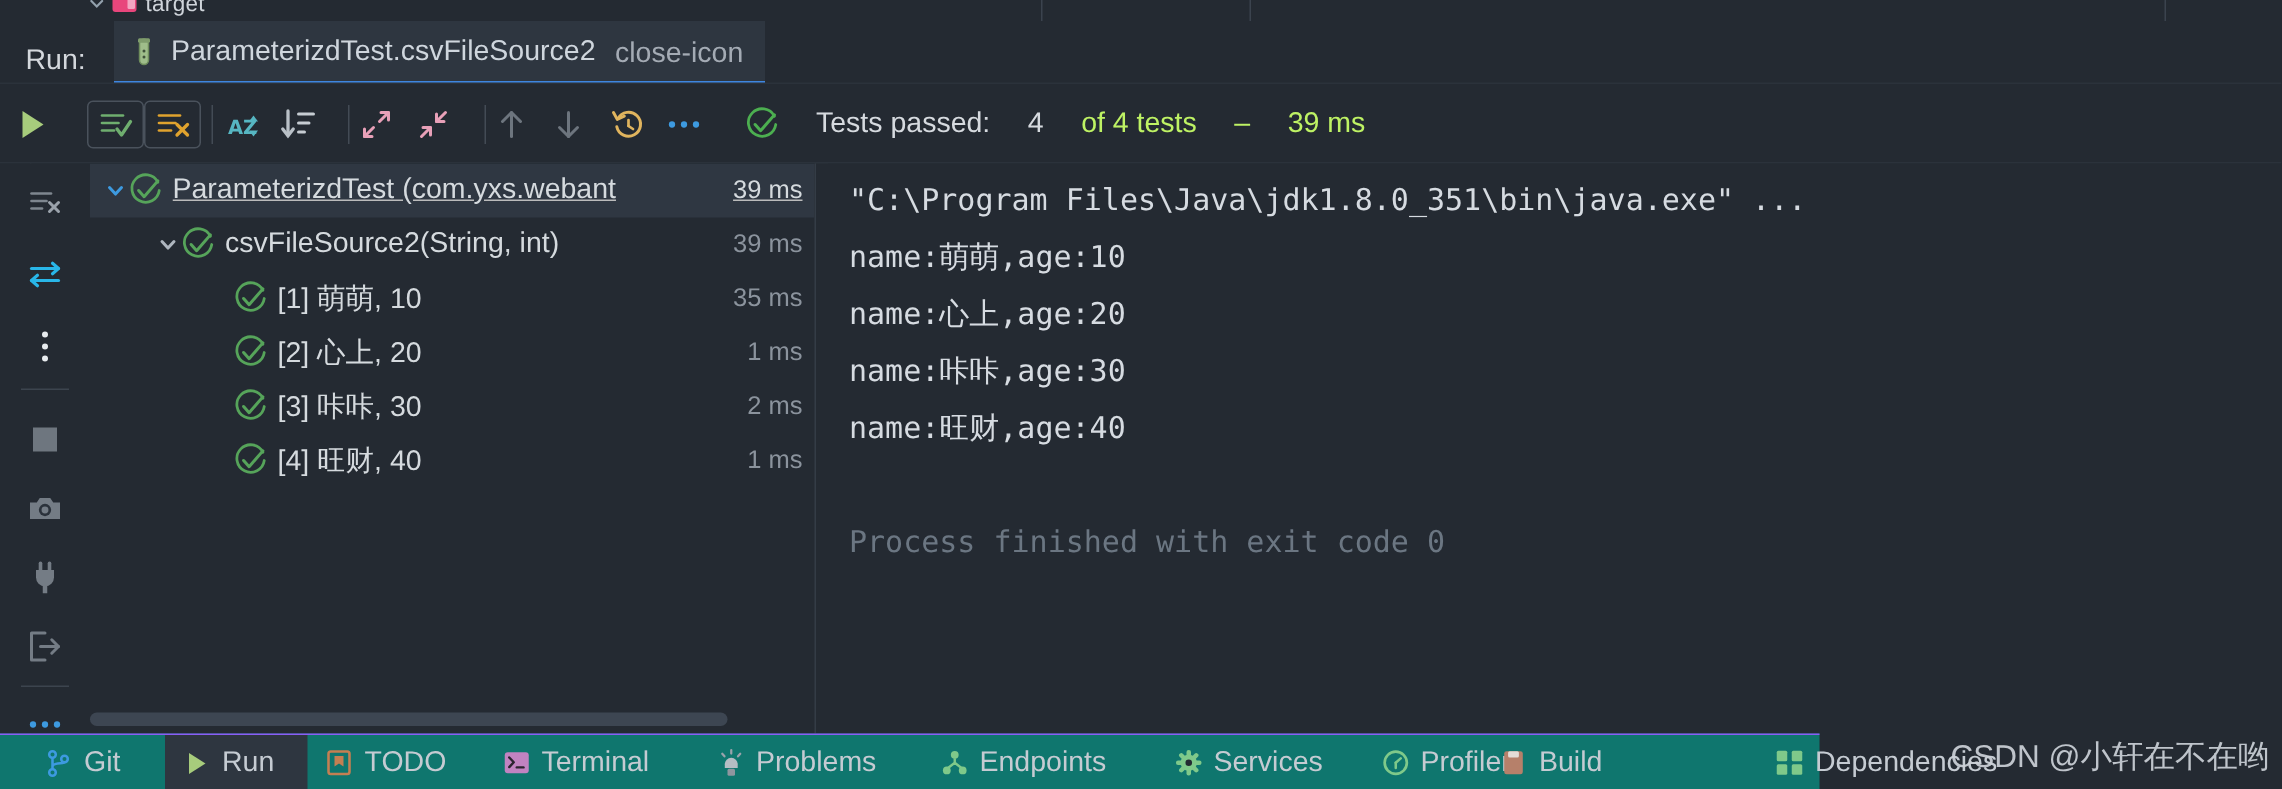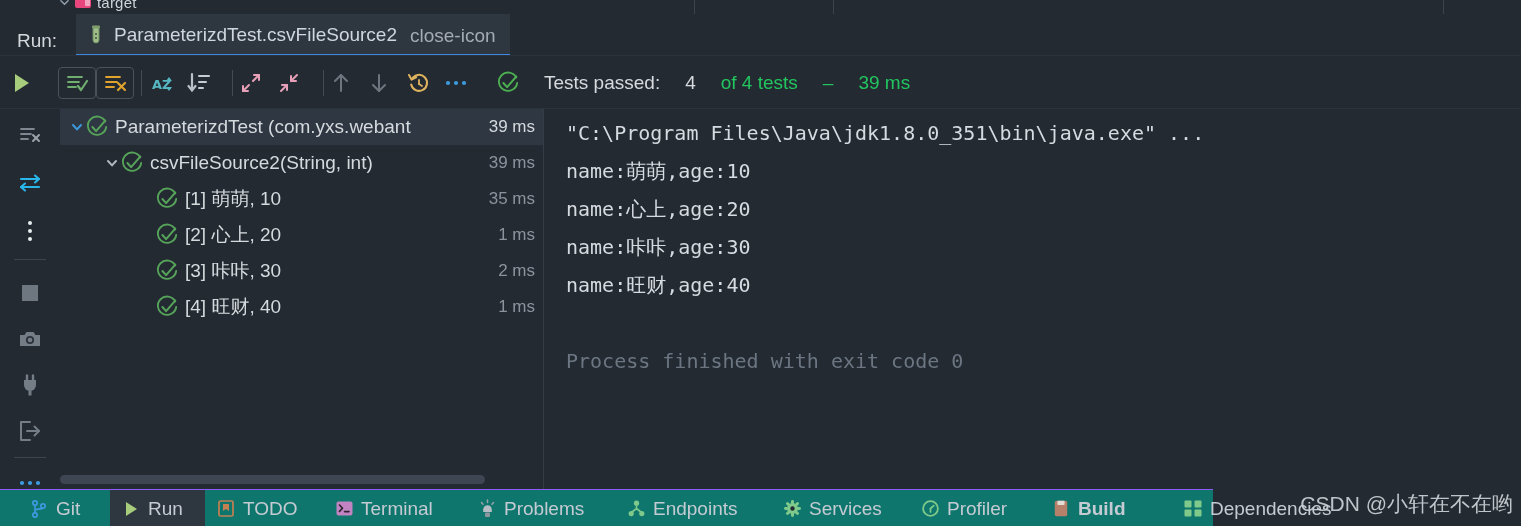--- a/index.html
+++ b/index.html
@@ -30,33 +30,33 @@
   .strip-sep{position:absolute;left:0;top:55px;width:1521px;height:1px;background:#2b323b;}
 
   
   .toolbar{position:absolute;left:0;top:56px;width:1521px;height:53px;background:#242a32;display:flex;align-items:center;}
   .tbtn{width:38px;height:38px;display:flex;align-items:center;flex:0 0 auto;}
   .tbox{width:38px;height:32px;border:1px solid #4a525c;border-radius:4px;display:flex;align-items:center;justify-content:center;box-sizing:border-box;}
   .tsep{width:1px;height:26px;background:#434b55;margin:0 7px;flex:0 0 auto;}
   .status{display:flex;align-items:center;gap:25px;margin-left:14px;font-size:19px;white-space:nowrap;}
   .status .s-main{color:#d6dadf;}
   .status .s-num{color:#d6dadf;}
-  .status .s-dim{color:#22c55e;}
+  .status .s-dim{color:#bef264;}
   .toolbar-sep{position:absolute;left:0;top:108px;width:1521px;height:1px;background:#2b323b;}
 
   
   .gutter{position:absolute;left:0;top:109px;width:60px;height:380px;background:#242a32;}
   .gutter .gi{position:absolute;left:12px;width:36px;height:36px;display:flex;align-items:center;justify-content:center;}
   .gutter .gsep{position:absolute;left:14px;width:32px;height:1px;background:#3c444e;}
   .gutter-rule{position:absolute;left:20px;top:109px;width:1px;height:380px;background:#333b45;}
 
   
   .treepanel{position:absolute;left:60px;top:109px;width:483px;height:380px;background:#242a32;overflow:hidden;}
   .trow{position:relative;height:36px;display:flex;align-items:center;box-sizing:border-box;padding-right:8px;}
-  .trow.sel{background:#2f3742;}
+  .trow.sel{background:#2f3742;text-decoration:underline;}
   .trow .chev{width:18px;height:36px;display:flex;align-items:center;justify-content:center;flex:0 0 auto;}
   .trow .okico{width:22px;height:22px;flex:0 0 auto;margin-right:7px;}
   .trow .tlabel{font-size:19px;color:#d5dade;white-space:nowrap;overflow:hidden;flex:1 1 auto;}
   .trow .ttime{font-size:17px;color:#8b939d;white-space:nowrap;margin-left:auto;padding-left:10px;}
   .trow.sel .ttime{color:#d5dade;}
   .hscroll-track{position:absolute;left:60px;top:473px;width:483px;height:12px;background:#242a32;}
   .hscroll-thumb{position:absolute;left:60px;top:475px;height:9px;background:#3d4652;border-radius:5px;}
   .panel-split{position:absolute;left:543px;top:109px;width:1px;height:380px;background:#343c46;}
 
   
@@ -514,21 +514,21 @@
           <svg width="17" height="17" viewBox="0 0 17 17">
             <circle cx="8.5" cy="8.5" r="7.4" fill="none" stroke="#7fc98a" stroke-width="1.8"></circle>
             <g stroke="#7fc98a" stroke-width="1.7" stroke-linecap="round">
               <line x1="8.5" y1="8.5" x2="11.8" y2="5.6"></line>
               <line x1="8.5" y1="8.5" x2="8.5" y2="12"></line>
             </g>
           </svg>
         </span>
         <span class="bl">Profiler</span>
       </div>
-      <div class="bb-item" style="left: 1040px; width: 112px; font-weight: bold;">
+      <div class="bb-item" style="left: 988px; width: 112px;">
         <span class="bb-ico">
           <svg width="14" height="17" viewBox="0 0 14 17">
             <rect x="0.8" y="0.8" width="12.4" height="15.4" rx="1.6" fill="#b6806a"></rect>
             <rect x="3.4" y="0.8" width="7.2" height="4.2" rx="1" fill="#e4dcd6"></rect>
           </svg>
         </span>
         <span class="bl">Build</span>
       </div>
       <div class="bb-item" style="left: 1172px; width: 186px;">
         <span class="bb-ico">

